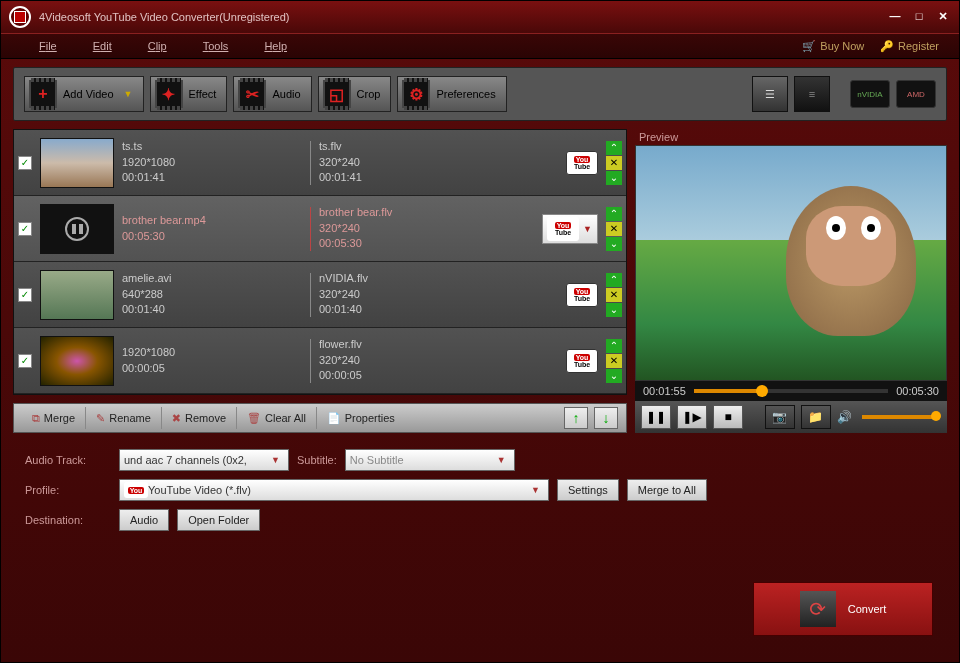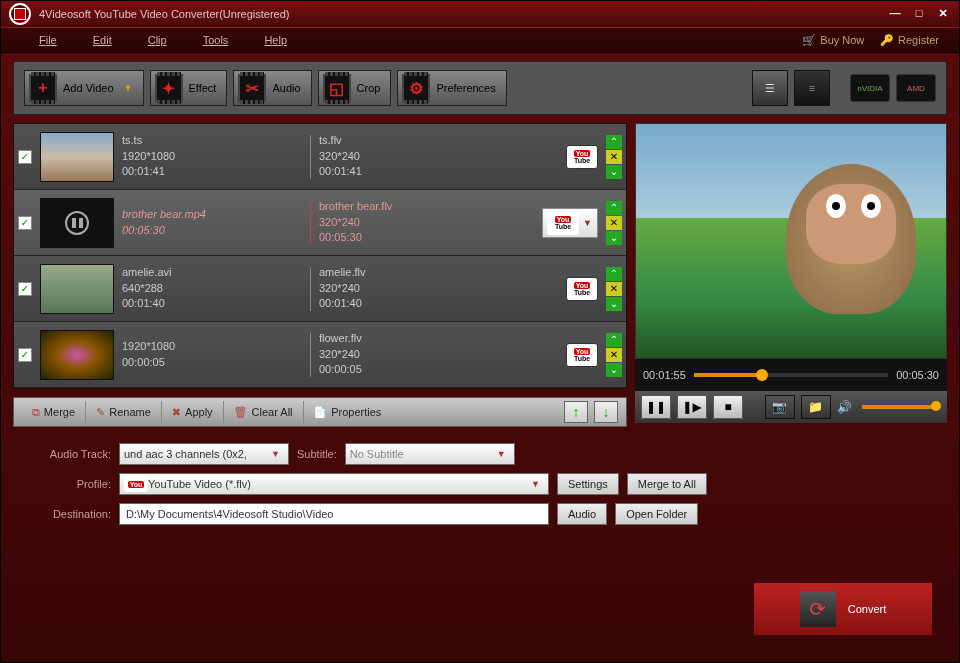--- a/index.html
+++ b/index.html
@@ -1,18 +1,18 @@
 <!DOCTYPE html>
 <html><head>
 <meta charset="utf-8">
 <style>
 * { margin: 0; padding: 0; box-sizing: border-box; font-family: Tahoma, sans-serif; font-size: 11px; }
 body { background: #000; width: 960px; height: 663px; overflow: hidden; }
 .window { width: 960px; height: 663px; background: linear-gradient(#5a0a0a, #3a0606); border: 1px solid #000; }
-.titlebar { height: 26px; background: linear-gradient(#7a1010, #4a0808); display: flex; align-items: center; padding: 0 8px; color: #fff; }
+.titlebar { height: 32px; background: linear-gradient(#7a1010, #4a0808); display: flex; align-items: center; padding: 0 8px; color: #fff; }
 .logo { width: 22px; height: 22px; background: radial-gradient(#800,#400); border-radius: 50%; border: 2px solid #fff; margin-right: 8px; display: flex; align-items: center; justify-content: center; }
 .logo-inner { width: 12px; height: 12px; background: #b00; border: 1px solid #fff; }
 .title { flex: 1; color: #e0c0c0; }
 .win-btns { display: flex; gap: 8px; }
 .win-btn { width: 16px; height: 14px; color: #fff; text-align: center; line-height: 12px; cursor: pointer; font-weight: bold; }
 .menubar { height: 26px; background: linear-gradient(#3a0606, #2a0404); border-top: 1px solid #8a2020; border-bottom: 1px solid #000; display: flex; align-items: center; padding: 0 20px; color: #d0b0b0; }
 .menubar .menu-item { padding: 0 18px; cursor: pointer; }
 .menubar .menu-item span { text-decoration: underline; }
 .menubar-right { margin-left: auto; display: flex; gap: 16px; }
 .menubar-right .link { color: #c0a060; cursor: pointer; display: flex; align-items: center; gap: 4px; }
@@ -35,21 +35,21 @@
 .row.sel { background: linear-gradient(#626262,#525252); }
 .chk { width: 14px; height: 14px; background: #fff; border: 1px solid #888; display: flex; align-items: center; justify-content: center; color: #080; font-size: 10px; }
 .thumb { width: 74px; height: 50px; background: #000; border: 1px solid #111; position: relative; overflow: hidden; }
 .thumb .th-sky { position:absolute; inset:0; background: linear-gradient(#8ac,#cba 50%,#975); }
 .thumb .th-dark { position:absolute; inset:0; background: #111; display:flex; align-items:center; justify-content:center; }
 .thumb .th-pause { width:24px;height:24px;border:2px solid #aaa;border-radius:50%;display:flex;align-items:center;justify-content:center;gap:3px; }
 .thumb .th-pause span { width:4px;height:10px;background:#aaa; }
 .thumb .th-green { position:absolute; inset:0; background: linear-gradient(#9a8,#575); }
 .thumb .th-flower { position:absolute; inset:0; background: radial-gradient(#c5a,#850 40%,#220); }
 .info { width: 180px; color: #ccc; line-height: 1.4; }
-.info.sel { color: #d99; font-style: italic; }
+.info.sel { color: #d99; }
 .sep { width: 1px; height: 44px; background: #888; }
 .sep.red { background: #b44; }
 .info2 { width: 140px; color: #ccc; line-height: 1.4; }
 .info2.sel { color: #d99; }
 .yt-btn { width: 32px; height: 24px; background: #fff; border: 1px solid #333; border-radius: 3px; display: flex; flex-direction: column; align-items: center; justify-content: center; cursor: pointer; }
 .yt-red { background: #c00; color: #fff; font-size: 7px; font-weight: bold; padding: 0 2px; border-radius: 2px; }
 .yt-tube { font-size: 7px; color: #000; font-weight: bold; }
 .yt-combo { display: flex; align-items: center; border: 1px solid #888; background: linear-gradient(#fff,#ddd); padding: 2px 4px; gap: 4px; }
 .yt-dd { width: 10px; color: #a22; font-size: 9px; }
 .row-ctrl { display: flex; flex-direction: column; gap: 1px; }
@@ -65,32 +65,32 @@
 .preview-label { color: #c99; font-size: 11px; padding: 2px 4px; }
 .preview-box { width: 312px; height: 236px; background: #000; border: 1px solid #333; position: relative; overflow: hidden; }
 .prev-sky { position:absolute; top:0; left:0; right:0; height:40%; background: linear-gradient(#7ac,#acd); }
 .prev-ground { position:absolute; bottom:0; left:0; right:0; height:60%; background: linear-gradient(#6a4,#384 60%,#252); }
 .prev-bear { position:absolute; right:30px; top:40px; width:130px; height:150px; background: radial-gradient(#b96,#864); border-radius: 50% 50% 40% 40%; }
 .prev-face { position:absolute; right:50px; top:60px; width:90px; height:80px; background: #c97; border-radius: 40%; }
 .prev-eye { position:absolute; width:20px; height:24px; background:#fff; border-radius:50%; }
 .prev-eye.l { right:100px; top:70px; }
 .prev-eye.r { right:65px; top:70px; }
 .prev-pupil { position:absolute; width:8px; height:8px; background:#000; border-radius:50%; top:8px; left:6px; }
-.timeline { height: 20px; background: #111; display: flex; align-items: center; padding: 16px 8px; gap: 8px; color: #ccc; font-size: 10px; }
+.timeline { height: 20px; background: #111; display: flex; align-items: center; padding: 4px 8px; gap: 8px; color: #ccc; font-size: 10px; }
 .tl-bar { flex: 1; height: 4px; background: #333; position: relative; }
 .tl-prog { position: absolute; left: 0; width: 35%; height: 100%; background: #d80; }
 .tl-knob { position: absolute; left: 35%; top: -4px; width: 12px; height: 12px; background: #fa0; border-radius: 50%; margin-left: -6px; }
 .play-ctrl { height: 32px; background: linear-gradient(#555,#333); display: flex; align-items: center; padding: 0 6px; gap: 6px; }
 .pc-btn { width: 30px; height: 24px; background: linear-gradient(#eee,#bbb); border: 1px solid #555; display: flex; align-items: center; justify-content: center; cursor: pointer; font-size: 12px; }
 .vol { flex: 1; height: 4px; background: #333; position: relative; margin-left: 4px; }
 .vol-prog { position:absolute; left:0; width:90%; height:100%; background:#d80; }
 .vol-knob { position:absolute; right:0; top:-4px; width:10px; height:10px; background:#fa0; border-radius:50%; }
 .bottom { padding: 16px 24px; color: #c99; }
 .form-row { display: flex; align-items: center; gap: 8px; margin-bottom: 8px; }
-.form-label { width: 86px; text-align: right; }
+.form-label { width: 86px; }
 .combo { height: 22px; background: linear-gradient(#fff,#ddd); border: 1px solid #666; display: flex; align-items: center; padding: 0 4px; color: #333; }
 .combo .dd { margin-left: auto; color: #a33; font-size: 9px; padding: 0 4px; }
 .text-input { height: 22px; background: #fff; border: 1px solid #666; padding: 0 6px; color: #333; display: flex; align-items: center; }
 .std-btn { height: 22px; padding: 0 10px; background: linear-gradient(#eee,#ccc); border: 1px solid #666; cursor: pointer; color: #222; display: flex; align-items: center; }
 .convert-btn { position: absolute; right: 26px; bottom: 26px; width: 180px; height: 54px; background: linear-gradient(#b22,#811); border: 1px solid #400; display: flex; align-items: center; justify-content: center; gap: 12px; color: #fff; font-size: 22px; cursor: pointer; }
 .convert-icon { width: 36px; height: 36px; background: linear-gradient(#555,#222); display: flex; align-items: center; justify-content: center; font-size: 20px; color: #d44; }
 .window { position: relative; }
 </style>
 </head>
 <body>
@@ -240,21 +240,21 @@
       <div class="thumb">
               <div class="th-green"></div>
             </div>
       <div class="info ">
         <div>amelie.avi</div>
         <div>640*288</div>
         <div>00:01:40</div>
       </div>
       <div class="sep "></div>
       <div class="info2 ">
-        <div>amelie.flv</div>
+        <div>nVIDIA.flv</div>
         <div>320*240</div>
         <div>00:01:40</div>
       </div>
       <div style="flex:1"></div>
       <div class="yt-btn">
               <div class="yt-red">You</div>
               <div class="yt-tube">Tube</div>
             </div>
       <div class="row-ctrl">
         <div class="ctrl-g">⌃</div>
@@ -293,38 +293,39 @@
         <div class="la-btn">
             <span class="la-icon">⧉</span>
             <span>Merge</span>
           </div>
         <div class="la-btn">
             <span class="la-icon">✎</span>
             <span>Rename</span>
           </div>
         <div class="la-btn">
             <span class="la-icon">✖</span>
-            <span>Apply</span>
+            <span>Remove</span>
           </div>
         <div class="la-btn">
             <span class="la-icon">🗑</span>
             <span>Clear All</span>
           </div>
         <div class="la-btn" style="border:none">
             <span class="la-icon">📄</span>
             <span>Properties</span>
           </div>
         <div class="la-right">
           <div class="arrow-btn" style="color:#0a0">↑</div>
           <div class="arrow-btn" style="color:#0a0">↓</div>
         </div>
       </div>
     </div>
 
     <div class="preview-area">
+      <div class="preview-label">Preview</div>
       <div class="preview-box">
         <div class="prev-sky"></div>
           <div class="prev-ground"></div>
         <div class="prev-bear"></div>
           <div class="prev-face"></div>
         <div class="prev-eye l">
             <div class="prev-pupil"></div>
           </div>
         <div class="prev-eye r">
             <div class="prev-pupil"></div>
@@ -351,21 +352,21 @@
             <div class="vol-knob"></div>
           </div>
       </div>
     </div>
   </div>
 
   <div class="bottom">
     <div class="form-row">
       <div class="form-label">Audio Track:</div>
       <div class="combo" style="width:170px">
-          <span>und aac 3 channels (0x2,</span>
+          <span>und aac 7 channels (0x2,</span>
           <span class="dd">▼</span>
         </div>
       <div class="form-label" style="width:auto">Subtitle:</div>
       <div class="combo" style="width:170px">
           <span style="color:#888">No Subtitle</span>
           <span class="dd">▼</span>
         </div>
     </div>
     <div class="form-row">
       <div class="form-label">Profile:</div>
@@ -374,21 +375,20 @@
             <div class="yt-red">You</div>
           </div>
         <span>YouTube Video (*.flv)</span>
           <span class="dd">▼</span>
       </div>
       <div class="std-btn">Settings</div>
       <div class="std-btn">Merge to All</div>
     </div>
     <div class="form-row">
       <div class="form-label">Destination:</div>
-      <div class="text-input" style="width:430px">D:\My Documents\4Videosoft Studio\Video</div>
       <div class="std-btn">Audio</div>
       <div class="std-btn">Open Folder</div>
     </div>
   </div>
 
   <div class="convert-btn">
     <div class="convert-icon">⟳</div>
     <span>Convert</span>
   </div>
 </div>

